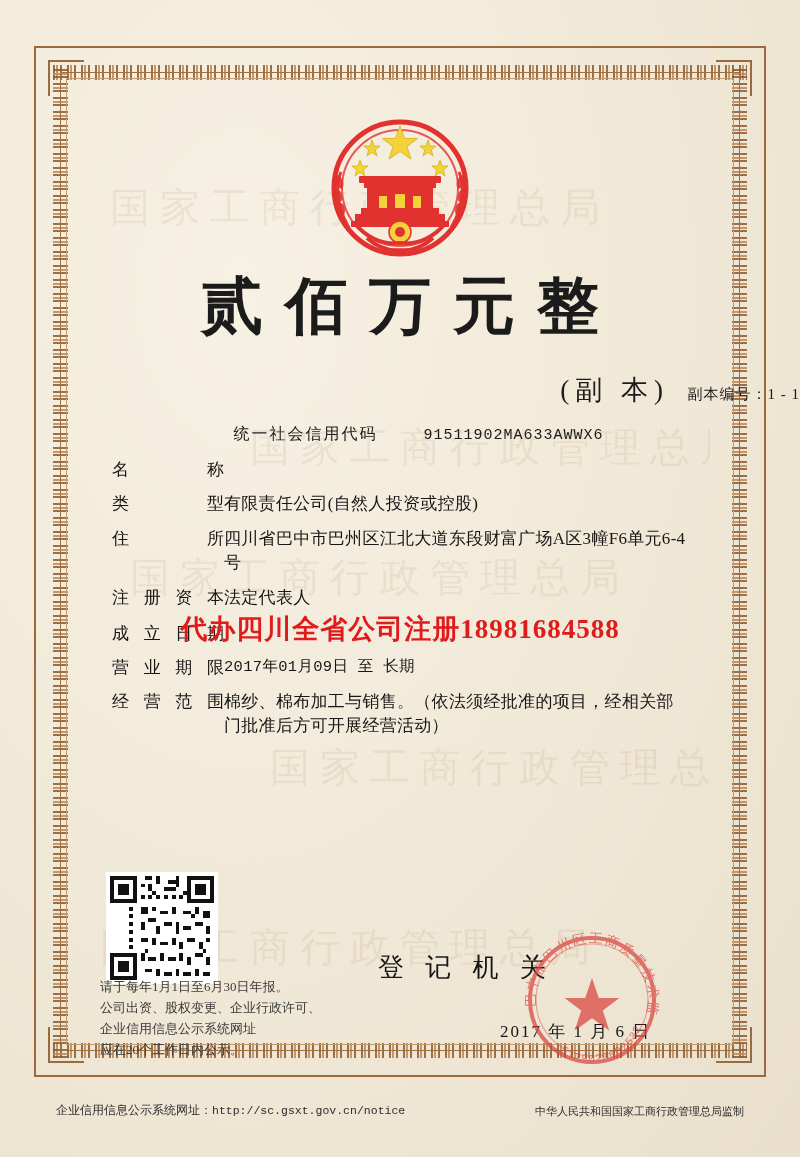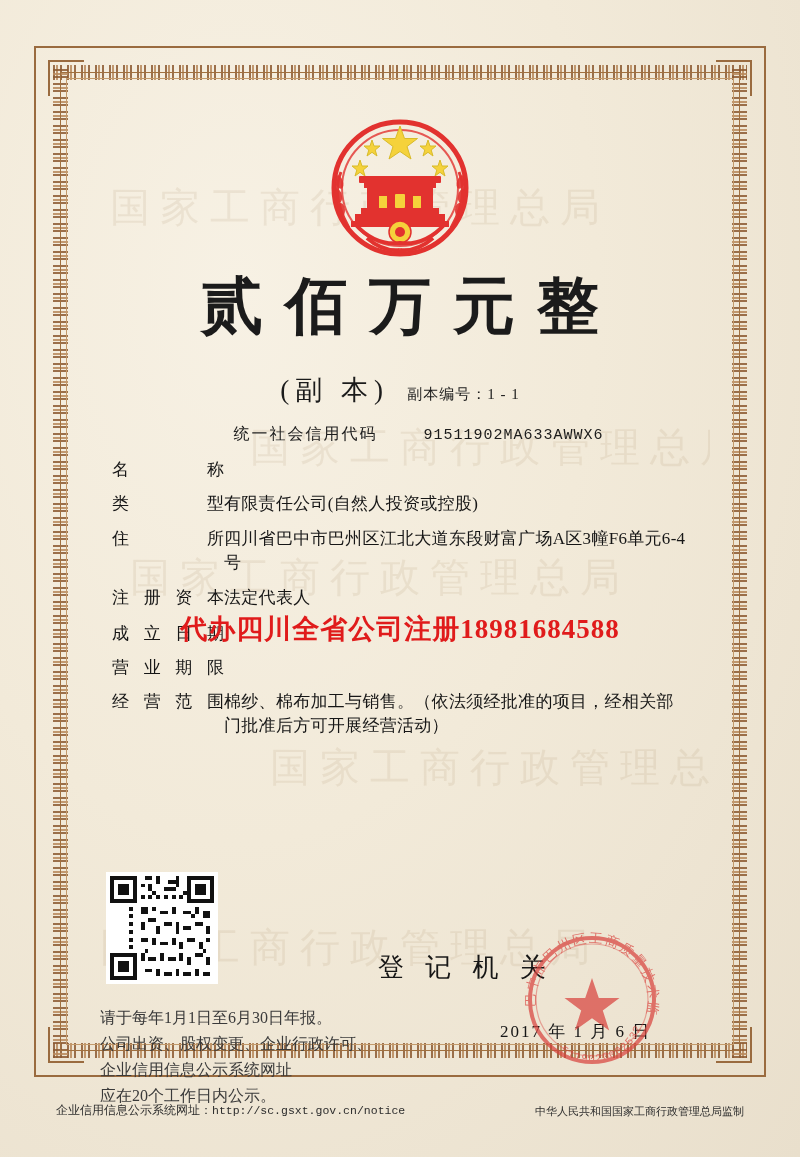--- a/index.html
+++ b/index.html
@@ -91,21 +91,21 @@
     text-align:center;
     font-family:"Liberation Serif","DejaVu Serif",serif;
     font-weight:bold;
     font-size:62px;
     letter-spacing:22px;
     color:#1b1b1b;
     text-indent:22px;
   }
   .subtitle-row{
     position:absolute;left:0;right:0;top:372px;
-    text-align:center;
+    text-align:right;
   }
   .subtitle{
     font-family:"Liberation Serif","DejaVu Serif",serif;
     font-size:27px;letter-spacing:6px;color:#1b1b1b;
   }
   .copy-no{
     font-size:15px;color:#1b1b1b;margin-left:14px;letter-spacing:1px;
     font-family:"Liberation Serif","DejaVu Serif",serif;
   }
 
@@ -177,22 +177,22 @@
   }
 
   
   .seal{
     position:absolute;left:512px;top:920px;width:160px;height:160px;
     opacity:.72;
   }
 
   
   .notes{
-    position:absolute;left:100px;top:1005px;
-    font-size:16px;line-height:1.62;color:#3a3a3a;
+    position:absolute;left:100px;top:976px;
+    font-size:13px;line-height:1.62;color:#3a3a3a;
     font-family:"Liberation Serif","DejaVu Serif",serif;
   }
 
   
   .footer-left{
     position:absolute;left:56px;bottom:38px;
     font-size:12px;color:#2d2d2d;
     font-family:"Liberation Serif","DejaVu Serif",serif;
   }
   .footer-left .url{
@@ -345,20 +345,21 @@
         </div>
     </div>
 
     <div class="field">
       <div class="f-label">
           <span>营</span>
           <span>业</span>
           <span>期</span>
           <span>限</span>
         </div>
+      <div class="f-value mono">2017年01月09日   至  长期</div>
     </div>
 
     <div class="field">
       <div class="f-label">
           <span>经</span>
           <span>营</span>
           <span>范</span>
           <span>围</span>
         </div>
       <div class="f-value">棉纱、棉布加工与销售。（依法须经批准的项目，经相关部门批准后方可开展经营活动）</div>

